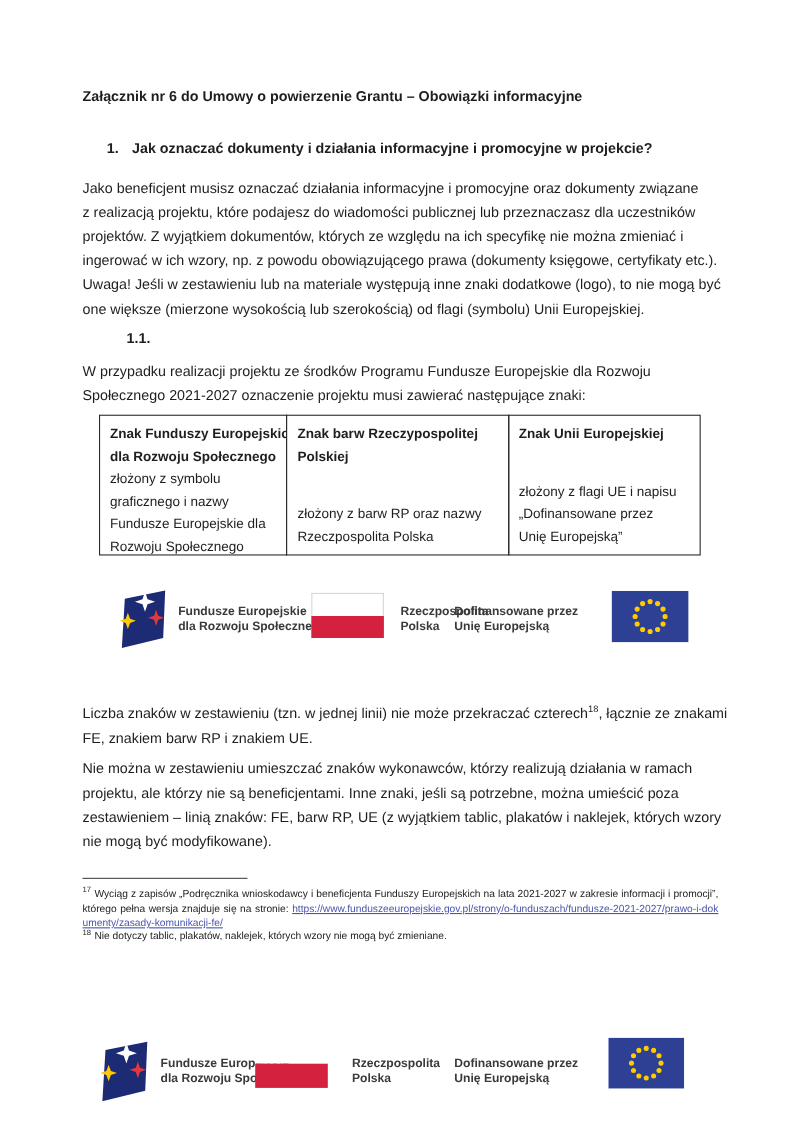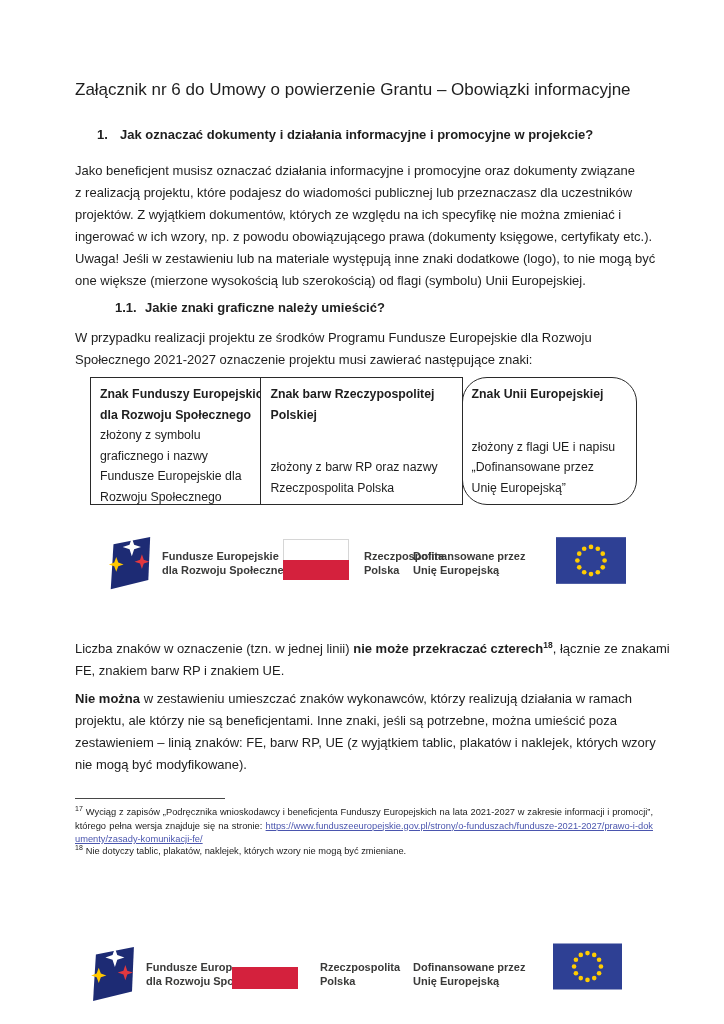--- a/index.html
+++ b/index.html
@@ -7,53 +7,53 @@
     width:724px; height:1024px;
     background:#ffffff;
     font-family:"Liberation Sans", sans-serif;
     color:#1e1e1e;
     -webkit-font-smoothing:antialiased;
   }
   .page { position:relative; width:724px; height:1024px; overflow:hidden; background:#fff; }
 
   .doc-title {
     position:absolute; left:75px; top:80px;
-    font-size:17px; font-weight:normal; letter-spacing:0;
+    font-size:13px; font-weight:bold; letter-spacing:0;
   }
 
   .heading { position:absolute; display:flex; font-weight:bold; font-size:13px; }
   .heading .hnum { flex:0 0 auto; }
   #h1  { left:97px;  top:127px; }  #h1 .hnum  { width:23px; }
   #h11 { left:115px; top:300px; }  #h11 .hnum { width:30px; }
   #h12 { left:115px; top:613px; }  #h12 .hnum { width:32px; }
 
   .para {
     position:absolute; left:75px; width:655px;
     font-size:13px; line-height:22px; white-space:pre-line;
   }
   #p1 { top:160px; }
   #p2 { top:248px; }
   #p3 { top:327px; }
   #p4 { top:638px; }
   #p5 { top:688px; }
-  .b { font-weight:bold; }
+  .b { font-weight:normal; }
   sup { font-size:8.5px; line-height:0; vertical-align:super; }
 
   
   .signs-table {
     position:absolute; left:90px; top:377px; width:547px; height:128px;
     display:flex; box-sizing:border-box;
   }
   .cell {
     box-sizing:border-box; border:1px solid #2a2a2a; margin-left:-1px;
     padding:6px 8px 6px 9px; overflow:hidden;
     font-size:12.3px; line-height:20.5px;
   }
   .cell:first-child { margin-left:0; }
-  .cell-1 { width:173px; } .cell-2 { width:204px; } .cell-3 { width:177px;border-radius:25px; }
+  .cell-1 { width:173px; } .cell-2 { width:204px; } .cell-3 { width:177px; }
   .cell-title { font-weight:bold; white-space:pre; }
   .cell-body  { white-space:pre; }
   .cell-2 .cell-body, .cell-3 .cell-body { margin-top:32px; }
 
   
   .strip-el { position:absolute; }
   .logo-label {
     position:absolute; font-size:11px; font-weight:bold; line-height:13.5px;
     color:#3a3a39; white-space:pre;
   }
@@ -110,21 +110,20 @@
   <div class="para" id="p1">Jako beneficjent musisz oznaczać działania informacyjne i promocyjne oraz dokumenty związane
 z realizacją projektu, które podajesz do wiadomości publicznej lub przeznaczasz dla uczestników
 projektów. Z wyjątkiem dokumentów, których ze względu na ich specyfikę nie można zmieniać i
 ingerować w ich wzory, np. z powodu obowiązującego prawa (dokumenty księgowe, certyfikaty etc.).</div>
 
   <div class="para" id="p2">Uwaga! Jeśli w zestawieniu lub na materiale występują inne znaki dodatkowe (logo), to nie mogą być
 one większe (mierzone wysokością lub szerokością) od flagi (symbolu) Unii Europejskiej.</div>
 
   <div class="heading" id="h11">
     <span class="hnum">1.1.</span>
-    <span>Jakie znaki graficzne należy umieścić?</span>
   </div>
 
   <div class="para" id="p3">W przypadku realizacji projektu ze środków Programu Fundusze Europejskie dla Rozwoju
 Społecznego 2021-2027 oznaczenie projektu musi zawierać następujące znaki:</div>
 
   <div class="signs-table">
     <div class="cell cell-1">
       <div class="cell-title">Znak Funduszy Europejskich
 dla Rozwoju Społecznego</div>
       <div class="cell-body">złożony z symbolu
@@ -176,21 +175,21 @@
       <circle cx="36" cy="38" r="2.4"></circle>
         <circle cx="29" cy="36.1" r="2.4"></circle>
         <circle cx="23.9" cy="31" r="2.4"></circle>
       <circle cx="22" cy="24" r="2.4"></circle>
         <circle cx="23.9" cy="17" r="2.4"></circle>
         <circle cx="29" cy="11.9" r="2.4"></circle>
     </g>
   </svg>
 
 
-  <div class="para" id="p4"><span>Liczba znaków w oznaczenie (tzn. w jednej linii) </span><span class="b">nie może przekraczać czterech</span><sup class="b">18</sup><span>, łącznie ze znakami
+  <div class="para" id="p4"><span>Liczba znaków w zestawieniu (tzn. w jednej linii) </span><span class="b">nie może przekraczać czterech</span><sup class="b">18</sup><span>, łącznie ze znakami
 FE, znakiem barw RP i znakiem UE.</span></div>
 
   <div class="para" id="p5"><span class="b">Nie można</span><span> w zestawieniu umieszczać znaków wykonawców, którzy realizują działania w ramach
 projektu, ale którzy nie są beneficjentami. Inne znaki, jeśli są potrzebne, można umieścić poza
 zestawieniem – linią znaków: FE, barw RP, UE (z wyjątkiem tablic, plakatów i naklejek, których wzory
 nie mogą być modyfikowane).</span></div>
 
   <div class="fn-rule"></div>
 
   <div class="footnote" id="fn17">

